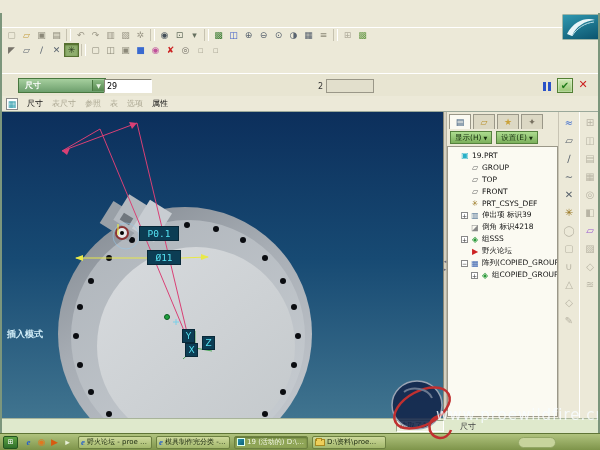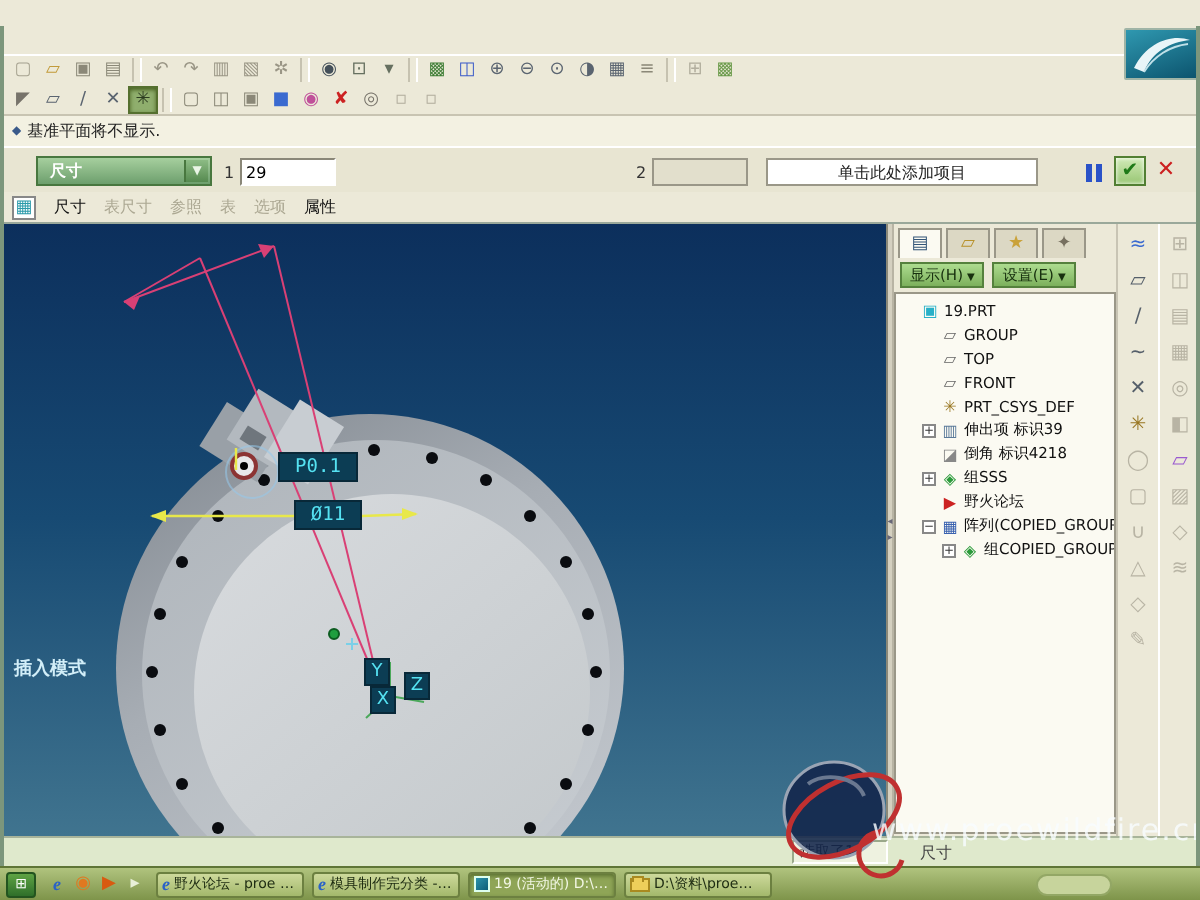--- a/index.html
+++ b/index.html
@@ -43,21 +43,21 @@
     border-top:1px solid #fff;display:flex;align-items:center}
   #dim-type-dd{position:absolute;left:18px;top:4px;width:88px;height:15px;
     background:linear-gradient(#a6cf9e,#6d9f6d);border:1px solid #48773f;color:#fff;font-weight:bold;
     display:flex;align-items:center;padding-left:6px}
   #dim-type-dd .dd-arrow{position:absolute;right:1px;top:1px;bottom:1px;width:12px;background:linear-gradient(#8cbb84,#568a50);
     color:#eaf5e6;font-size:6px;display:flex;align-items:center;justify-content:center;border-left:1px solid #48773f}
   .dash-label{position:absolute;top:8px;color:#333}
   #lbl1{left:112px}#lbl2{left:318px}
   .dash-input{position:absolute;top:5px;height:14px;border:1px solid #8a8778;border-right-color:#fff;border-bottom-color:#fff;
     background:#fff;font-size:8px;font-family:"DejaVu Sans",sans-serif;padding:0 2px}
-  #dim-value-input{left:120px;width:48px}
+  #dim-value-input{left:104px;width:48px}
   #items-box{position:absolute;left:183px;top:5px;width:102px;height:14px;background:#fdf8c2;border:1px solid #9a9788;
     display:flex;align-items:center;padding-left:4px;color:#222}
   #idx2-box{position:absolute;left:326px;top:5px;width:48px;height:14px;background:#e2dfcc;border:1px solid #9a9788}
   #add-item-box{position:absolute;left:383px;top:5px;width:136px;height:14px;background:#fff;border:1px solid #9a9788;
     display:flex;align-items:center;justify-content:center;color:#222}
   #pause-btn{position:absolute;left:543px;top:8px;width:10px;height:9px}
   #pause-btn i{position:absolute;width:2.5px;height:9px;background:#2a52c8;left:0}
   #pause-btn i+i{left:5px}
   #check-btn{position:absolute;left:557px;top:4px;width:16px;height:15px;background:linear-gradient(#d0eab6,#98c673);
     border:1px solid #527f33;color:#1f7a18;font-size:10px;line-height:13px;text-align:center;box-shadow:inset 0 0 2px #fff}
@@ -204,37 +204,30 @@
       <div class="tb-cell" style="color: rgb(178, 174, 158);">▫</div>
     </div>
 
   <div id="proe-logo">
     <svg width="35" height="24" viewBox="0 0 35 24">
       <path d="M4 19 C 11 5, 24 2, 32 5 C 22 6, 13 11, 9 21 Z" fill="#e9f5f8"></path>
       <path d="M9 21 C 14 13, 22 8, 31 7" stroke="#bfe0e8" stroke-width="1" fill="none"></path>
     </svg>
   </div>
 
-  <div id="messagebar">
-    <span id="msg-bullet">◆</span>
-    <span>基准平面将不显示.</span>
-  </div>
 
   <div id="dashboard">
     <div id="dim-type-dd">
       <span>尺寸</span>
       <span class="dd-arrow">▼</span>
     </div>
     <span id="lbl1" class="dash-label">1</span>
     <input id="dim-value-input" class="dash-input" value="29" style="">
     <span id="lbl2" class="dash-label">2</span>
     <div id="idx2-box"></div>
-    <div id="add-item-box">
-      <span>单击此处添加项目</span>
-    </div>
     <div id="pause-btn">
         <i></i>
         <i></i>
       </div>
     <div id="check-btn">✔</div>
     <div id="close-btn-dash">✕</div>
   </div>
 
   <div id="dashtabs">
     <span id="grid-tab-icon">▦</span>

